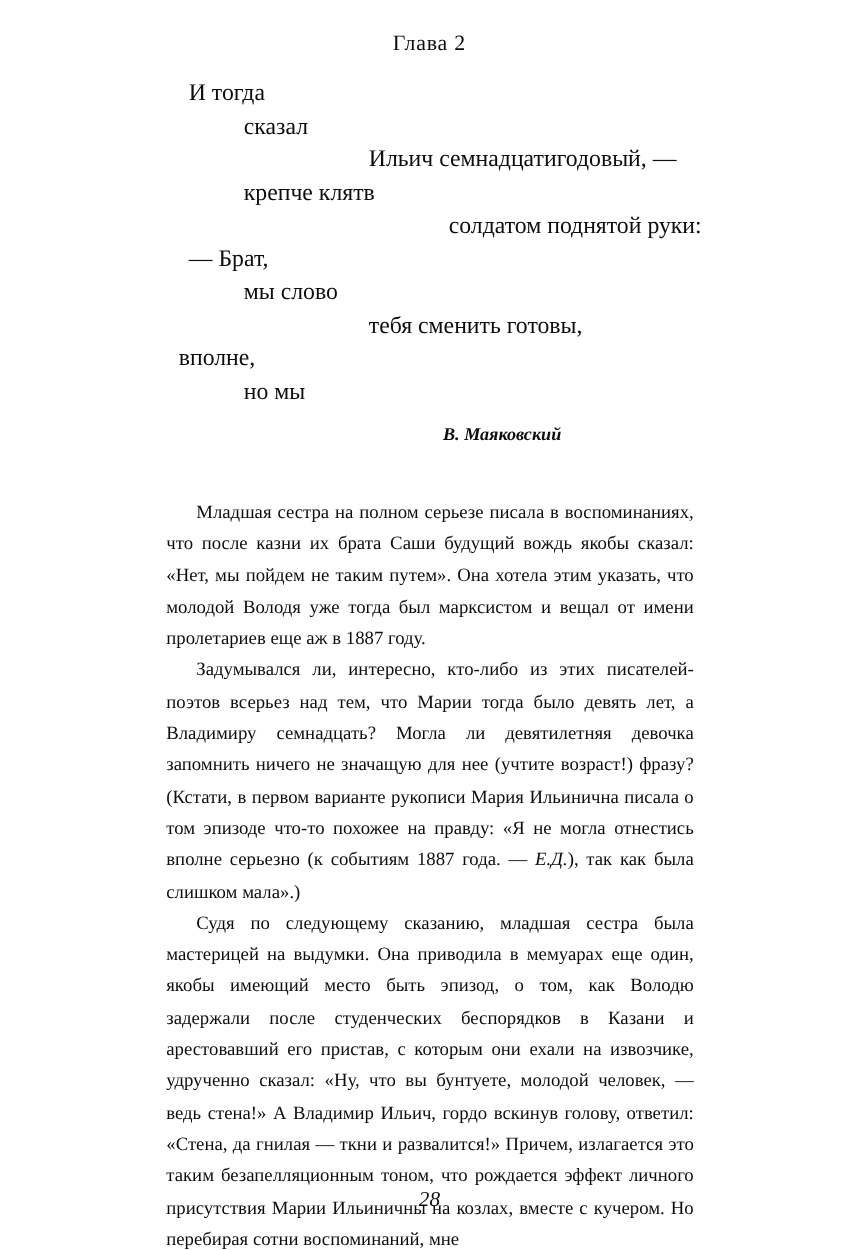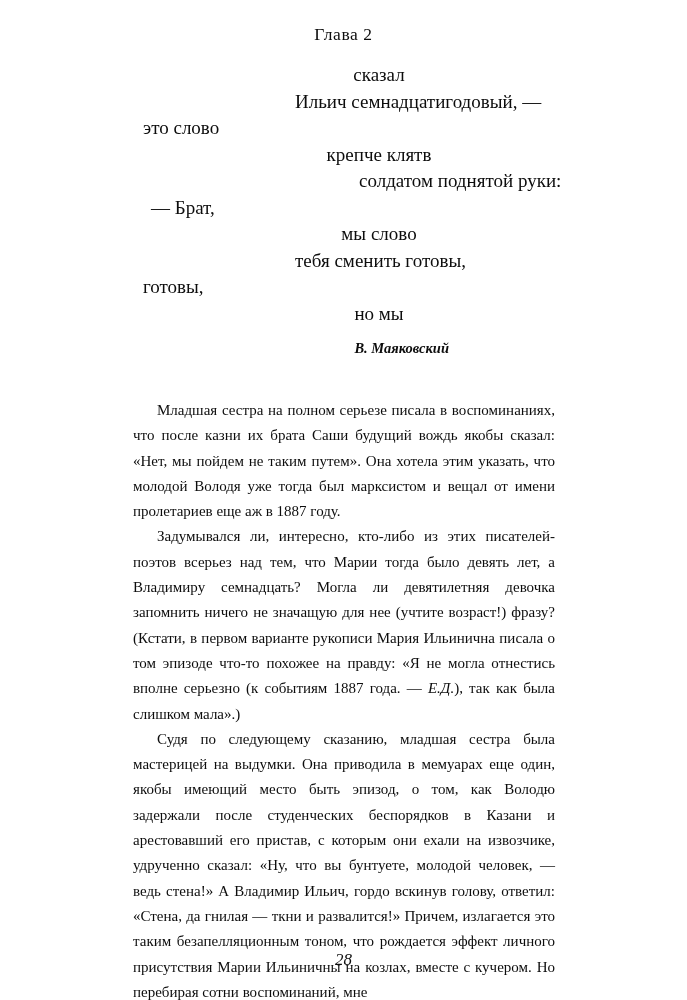--- a/index.html
+++ b/index.html
@@ -46,21 +46,21 @@
     width: 420px;
   }
   .poem-line {
     font-size: 19px;
     line-height: 26.5px;
     white-space: pre;
     font-weight: 400;
   }
   .step-0 { margin-left: 0px; }
   .step-1 { margin-left: 8px; }
-  .step-2 { margin-left: 52px; text-align: center; }
+  .step-2 { margin-left: 52px; }
   .step-3 { margin-left: 152px; }
   .step-4 { margin-left: 216px; }
 
   
   .attribution {
     position: absolute;
     right: 133px;
     top: 337px;
     width: 420px;
     text-align: right;
@@ -102,29 +102,29 @@
   }
 </style>
 </head>
 <body>
 
 <div class="page">
 
   <div class="chapter-title">Глава 2</div>
 
   <div class="poem" id="poem-container">
+      <div class="poem-line step-1">И тогда</div>
       <div class="poem-line step-2">сказал</div>
       <div class="poem-line step-3">Ильич семнадцатигодовый, —</div>
-      <div class="poem-line step-0">это слово</div>
       <div class="poem-line step-2">крепче клятв</div>
       <div class="poem-line step-4">солдатом поднятой руки:</div>
       <div class="poem-line step-1">— Брат,</div>
       <div class="poem-line step-2">мы слово</div>
       <div class="poem-line step-3">тебя сменить готовы,</div>
-      <div class="poem-line step-0">готовы,</div>
+      <div class="poem-line step-0">вполне,</div>
       <div class="poem-line step-2">но мы</div>
     </div>
 
   <div class="attribution">
     <div class="attribution-line">В. Маяковский</div>
   </div>
 
   <div class="body-text" id="body-container">
       <p class="para"><span>Младшая сестра на полном серьезе писала в воспоминаниях, что после казни их брата Саши будущий вождь якобы сказал: «Нет, мы пойдем не таким путем». Она хотела этим указать, что молодой Володя уже тогда был марксистом и вещал от имени пролетариев еще аж в 1887 году.</span></p>
       <p class="para"><span>Задумывался ли, интересно, кто-либо из этих писателей-поэтов всерьез над тем, что Марии тогда было девять лет, а Владимиру семнадцать? Могла ли девятилетняя девочка запомнить ничего не значащую для нее (учтите возраст!) фразу? (Кстати, в первом варианте рукописи Мария Ильинична писала о том эпизоде что-то похожее на правду: «Я не могла отнестись вполне серьезно (к событиям 1887 года. — </span><i>Е.Д.</i><span>), так как была слишком мала».)</span></p>

